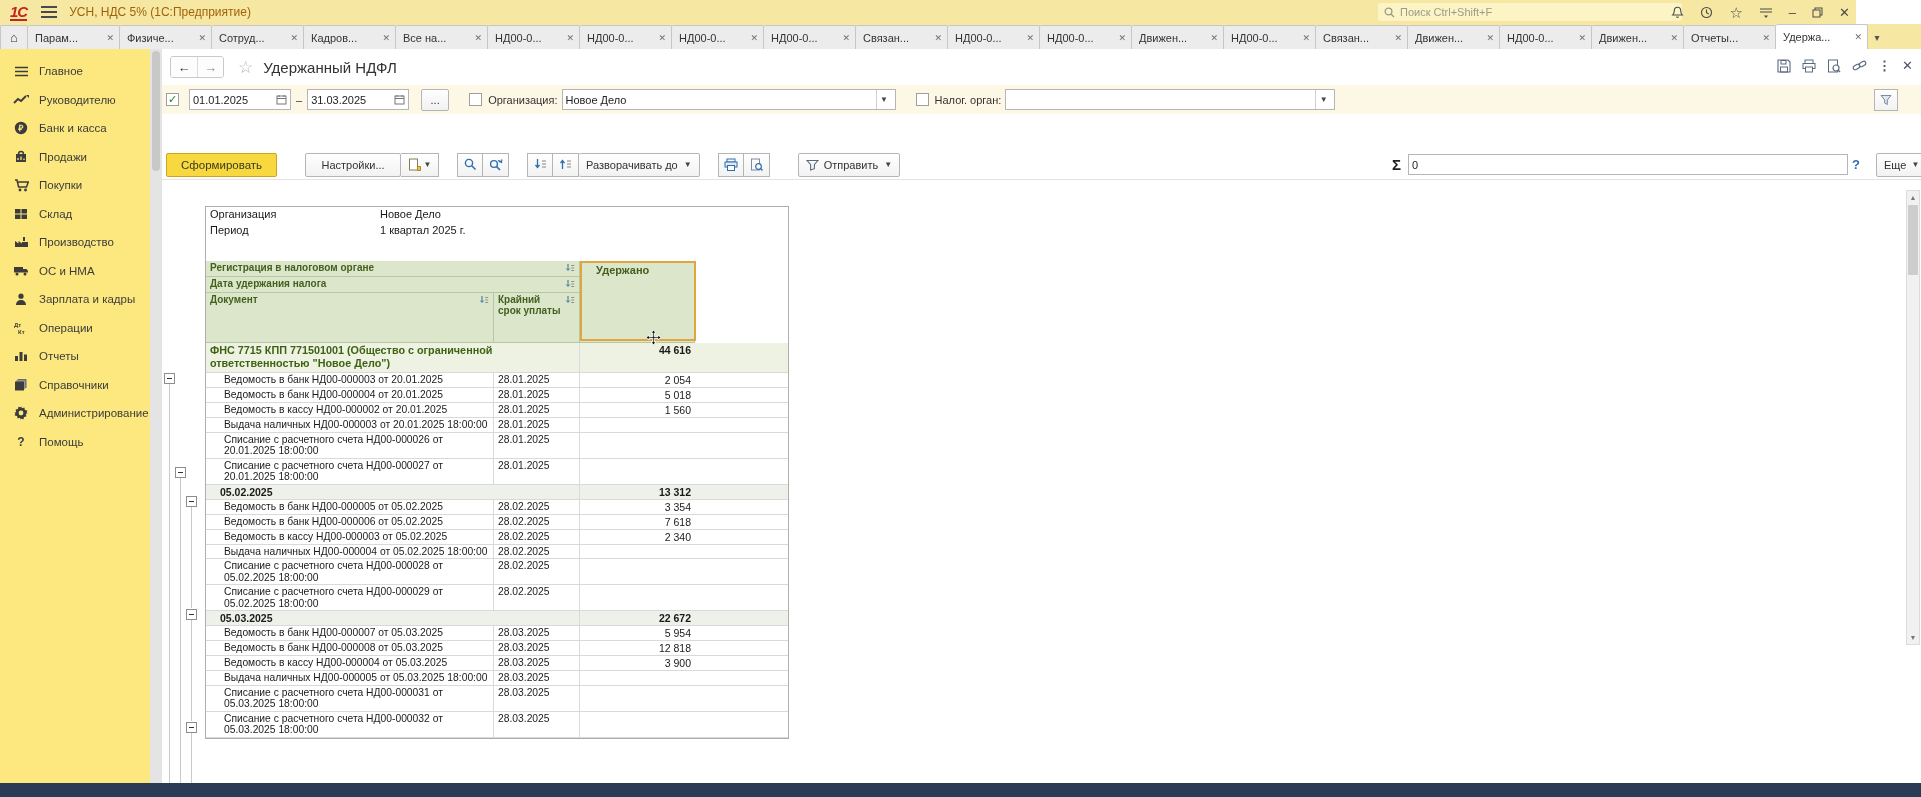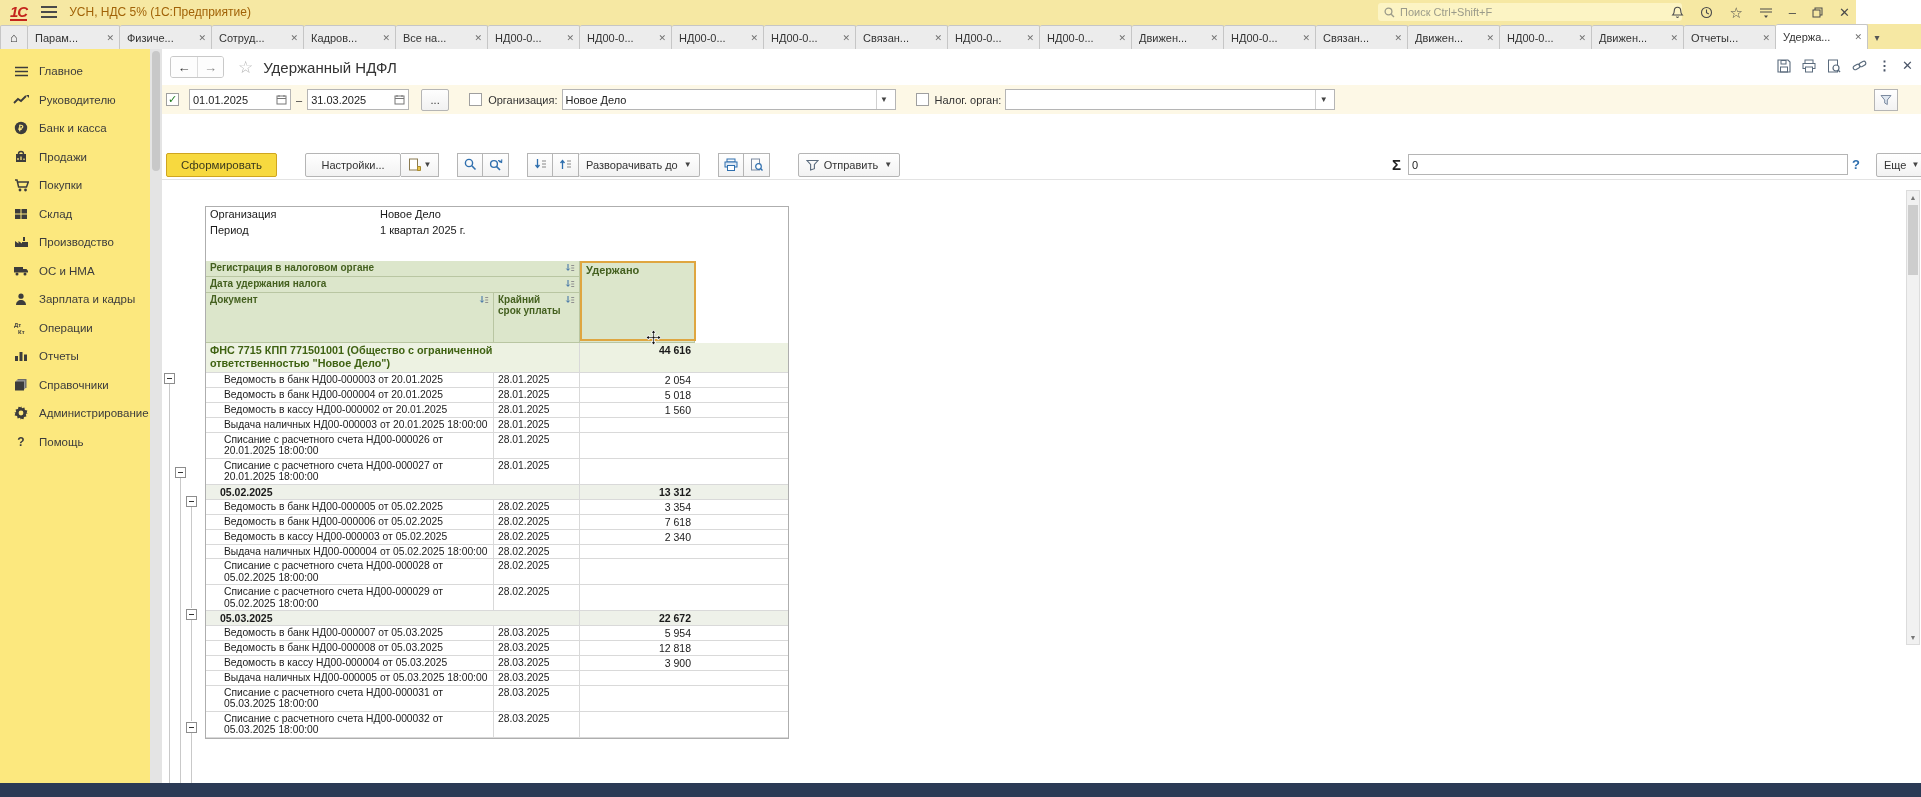--- a/index.html
+++ b/index.html
@@ -83,21 +83,21 @@
   .c{padding:1px 4px; border-right:1px solid var(--grid); overflow:hidden;}
   .c:last-child{border-right:none;}
   .irow{grid-template-columns:170px 1fr; min-height:16px;}
   .irow .c{border-right:none; font-size:11px;}
   .gaprow{height:22px;}
   .hrow .c{background:var(--ghdr); border-right:1px solid var(--ghbrd); border-bottom:1px solid var(--ghbrd); color:var(--gtext); font-weight:bold; font-size:10px; display:flex; align-items:flex-start;}
   .hrow .c .ht{flex:1;}
   .hA,.hB{min-height:15px;}
   .hC{min-height:50px;}
   .sort{flex:none; margin-left:3px; margin-top:1px;}
-  .sel{position:absolute; left:374px; top:54px; width:116px; height:80px; background:var(--ghdr); border:2px solid var(--sel); color:var(--gtext); font-weight:bold; font-size:11px; padding:1px 4px; z-index:3;}
+  .sel{position:absolute; left:374px; top:54px; width:116px; height:80px; background:var(--ghdr); border:2px solid var(--sel); color:var(--gtext); font-weight:bold; font-size:11px; padding:1px 14px; z-index:3;}
   .trow.total{min-height:30px; background:var(--grp); border-bottom:1px solid var(--grid);}
   .trow.total .doc{color:#3f6212; font-weight:bold; font-size:10.8px; line-height:12.5px;}
   .trow.total .val{font-weight:bold;}
   .trow.subh{min-height:13px; background:var(--sub); border-bottom:1px solid var(--grid); font-weight:bold;}
   .trow.subh .doc{padding-left:14px;}
   .trow.dr{min-height:13px; border-bottom:1px solid var(--grid);}
   .trow.dr .doc{padding-left:18px; font-size:10.3px; line-height:11.5px;}
   .val{text-align:right;}
   .dl{font-size:10.3px;}
 

